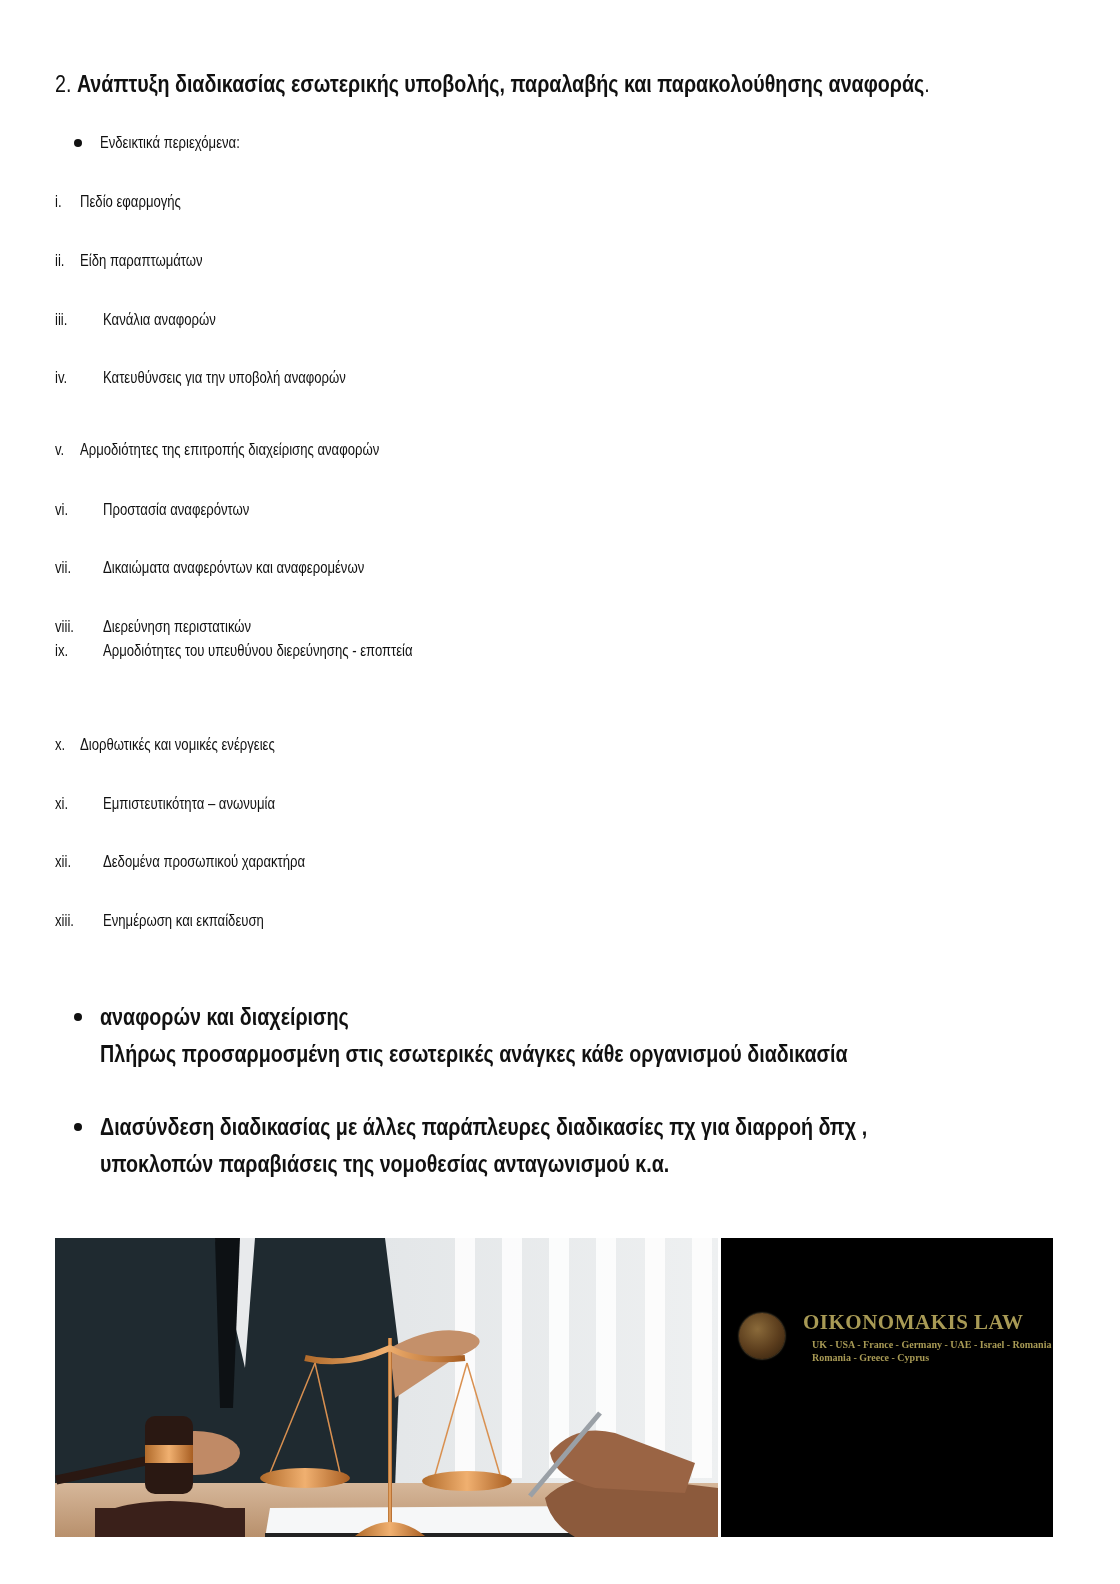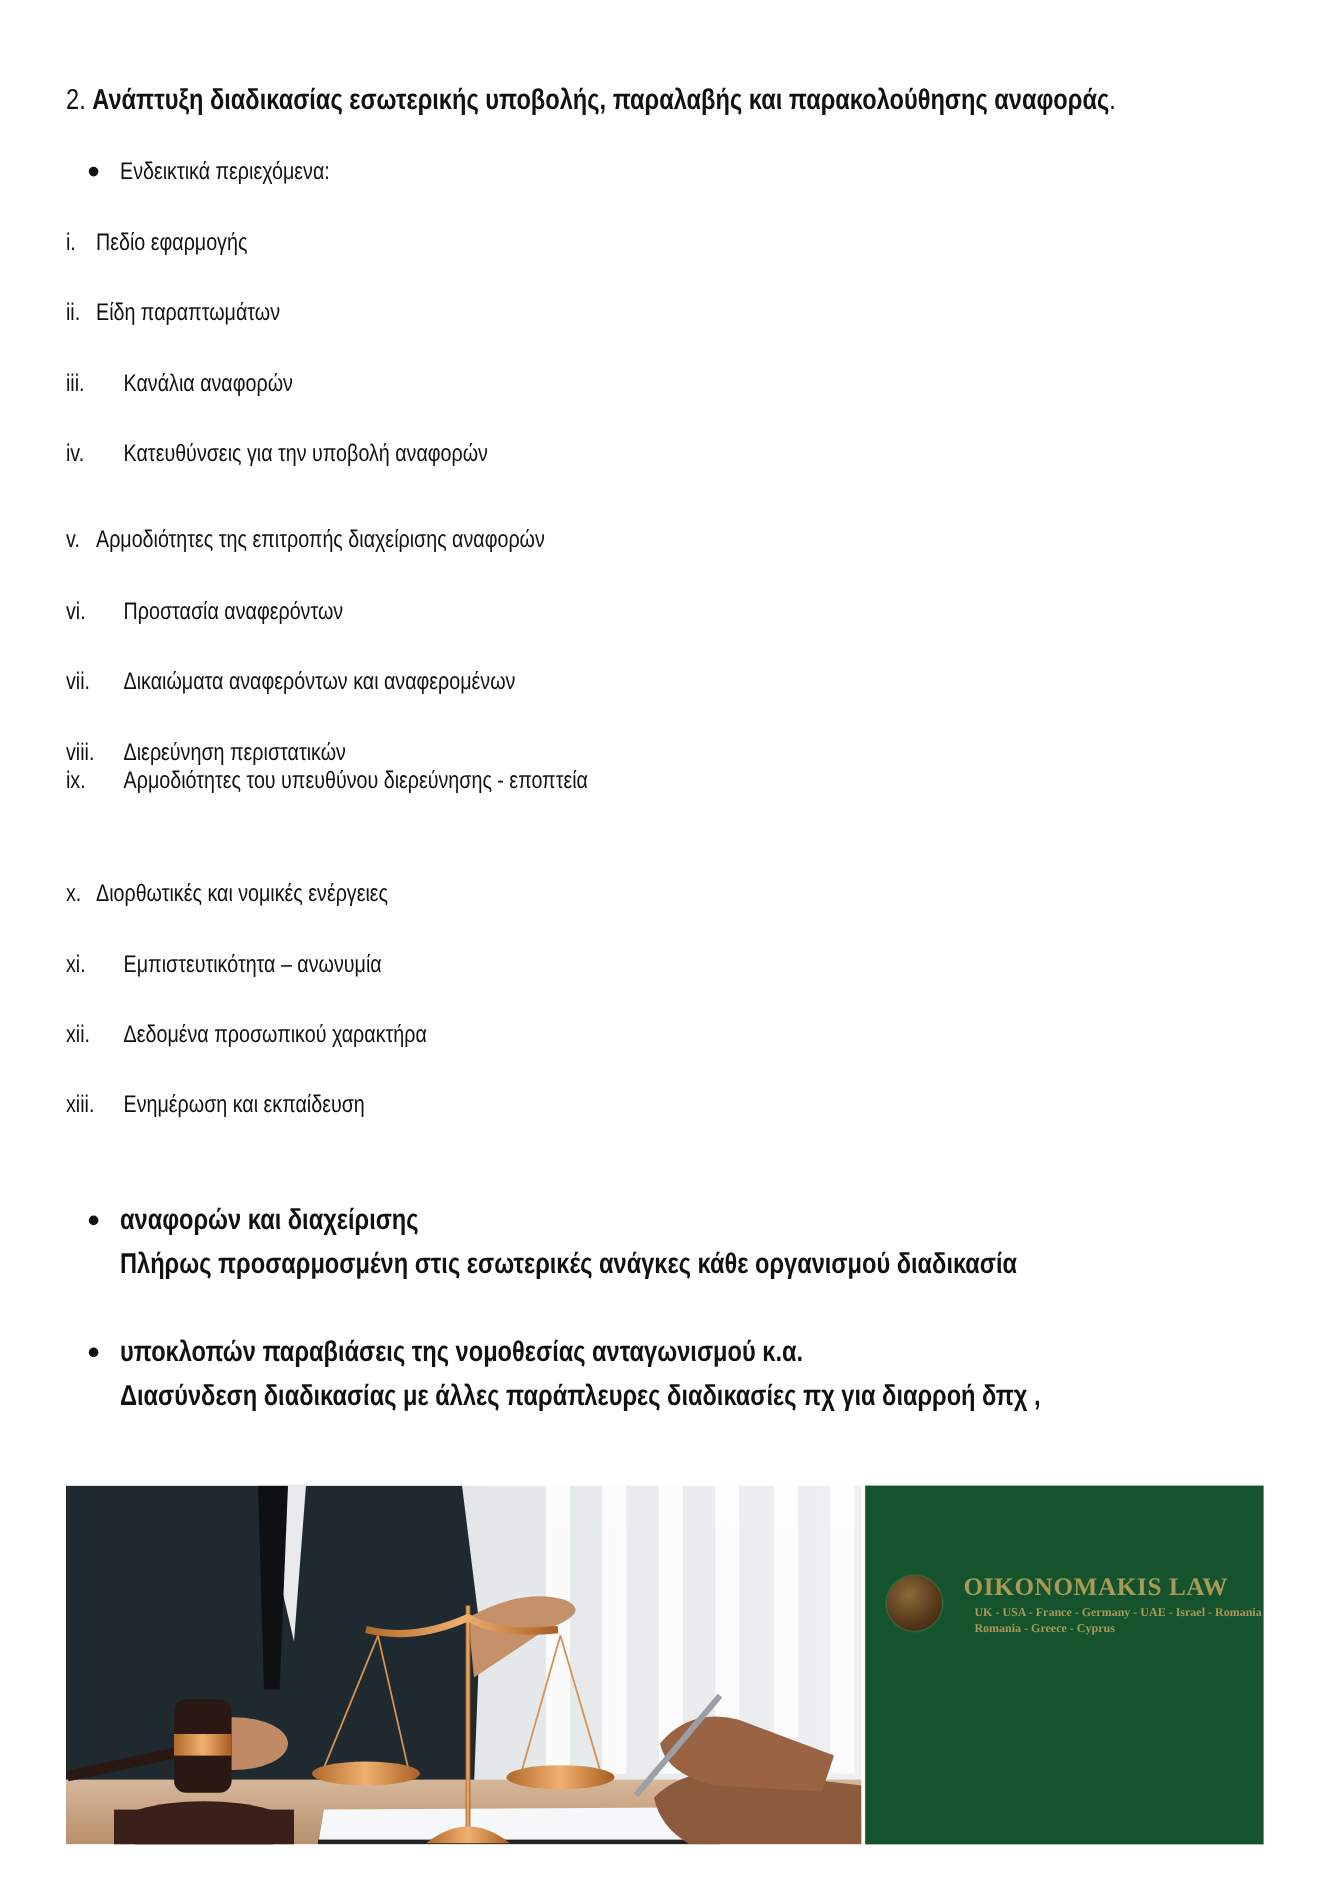--- a/index.html
+++ b/index.html
@@ -4,26 +4,26 @@
 <style>
   html, body { margin:0; padding:0; background:#ffffff; }
   body { width:1120px; height:1584px; position:relative; overflow:hidden;
          font-family:"Liberation Sans", sans-serif; color:#111111; }
   .cond { display:inline-block; transform:scaleX(0.82); transform-origin:left center; white-space:nowrap; }
   .line { position:absolute; left:0; height:34px; line-height:34px; font-size:24px; }
   .heading { top:67px; left:55px; }
   .heading .num { font-weight:normal; }
   .heading .txt { font-weight:bold; }
   .bullet-dot { position:absolute; width:8px; height:8px; border-radius:50%; background:#111; }
-  .item { position:absolute; font-size:20px; line-height:30px; height:30px; }
+  .item { position:absolute; font-size:16px; line-height:30px; height:30px; }
   .numeral { position:absolute; left:55px; }
   .item-text { position:absolute; }
   .bold-para { position:absolute; left:100px; width:900px; font-size:24px; font-weight:bold; line-height:37px; }
   .photo { position:absolute; left:55px; top:1238px; width:663px; height:299px; overflow:hidden; }
-  .logo-panel { position:absolute; left:721px; top:1238px; width:332px; height:299px; background:#14532d; }
+  .logo-panel { position:absolute; left:721px; top:1238px; width:332px; height:299px; background:#000000; }
   .logo-globe { position:absolute; left:18px; top:75px; width:46px; height:46px; border-radius:50%;
     background:radial-gradient(circle at 40% 35%, #8a6a3a 0%, #5a3c1c 55%, #2d1d0c 100%); box-shadow:0 0 2px #aa9060; }
   .logo-title { position:absolute; left:82px; top:72px; font-family:"Liberation Serif", serif; font-weight:bold;
     font-size:21px; color:#a89a55; letter-spacing:0.5px; white-space:nowrap; }
   .logo-sub { position:absolute; left:75px; font-family:Liberation Serif, serif; font-weight:bold;
     font-size:10px; color:#a89a55; white-space:nowrap;margin-left:16px; }
 </style>
 </head>
 <body>
 
@@ -95,22 +95,22 @@
 </div>
 
 <div class="bullet-dot" style="left:74px; top:1013px;"></div>
 <div class="bold-para" style="top:998px;">
   <div><span class="cond">αναφορών και διαχείρισης</span></div>
   <div><span class="cond">Πλήρως προσαρμοσμένη στις εσωτερικές ανάγκες κάθε οργανισμού διαδικασία</span></div>
 </div>
 
 <div class="bullet-dot" style="left:74px; top:1123px;"></div>
 <div class="bold-para" style="top:1108px;">
+  <div><span class="cond">Διασύνδεση διαδικασίας με άλλες παράπλευρες διαδικασίες πχ για διαρροή δπχ ,</span></div>
   <div><span class="cond">υποκλοπών παραβιάσεις της νομοθεσίας ανταγωνισμού κ.α.</span></div>
-  <div><span class="cond">Διασύνδεση διαδικασίας με άλλες παράπλευρες διαδικασίες πχ για διαρροή δπχ ,</span></div>
 </div>
 
 <div class="photo" aria-label="Lawyer meeting with scales of justice and gavel on desk">
   <svg width="663" height="299" viewBox="0 0 663 299" xmlns="http://www.w3.org/2000/svg">
     <defs>
       <linearGradient id="bg" x1="0" x2="1" y1="0" y2="0">
         <stop offset="0" stop-color="#d9dde0"></stop>
         <stop offset="1" stop-color="#eef0f1"></stop>
       </linearGradient>
       <linearGradient id="desk" x1="0" x2="0" y1="0" y2="1">

